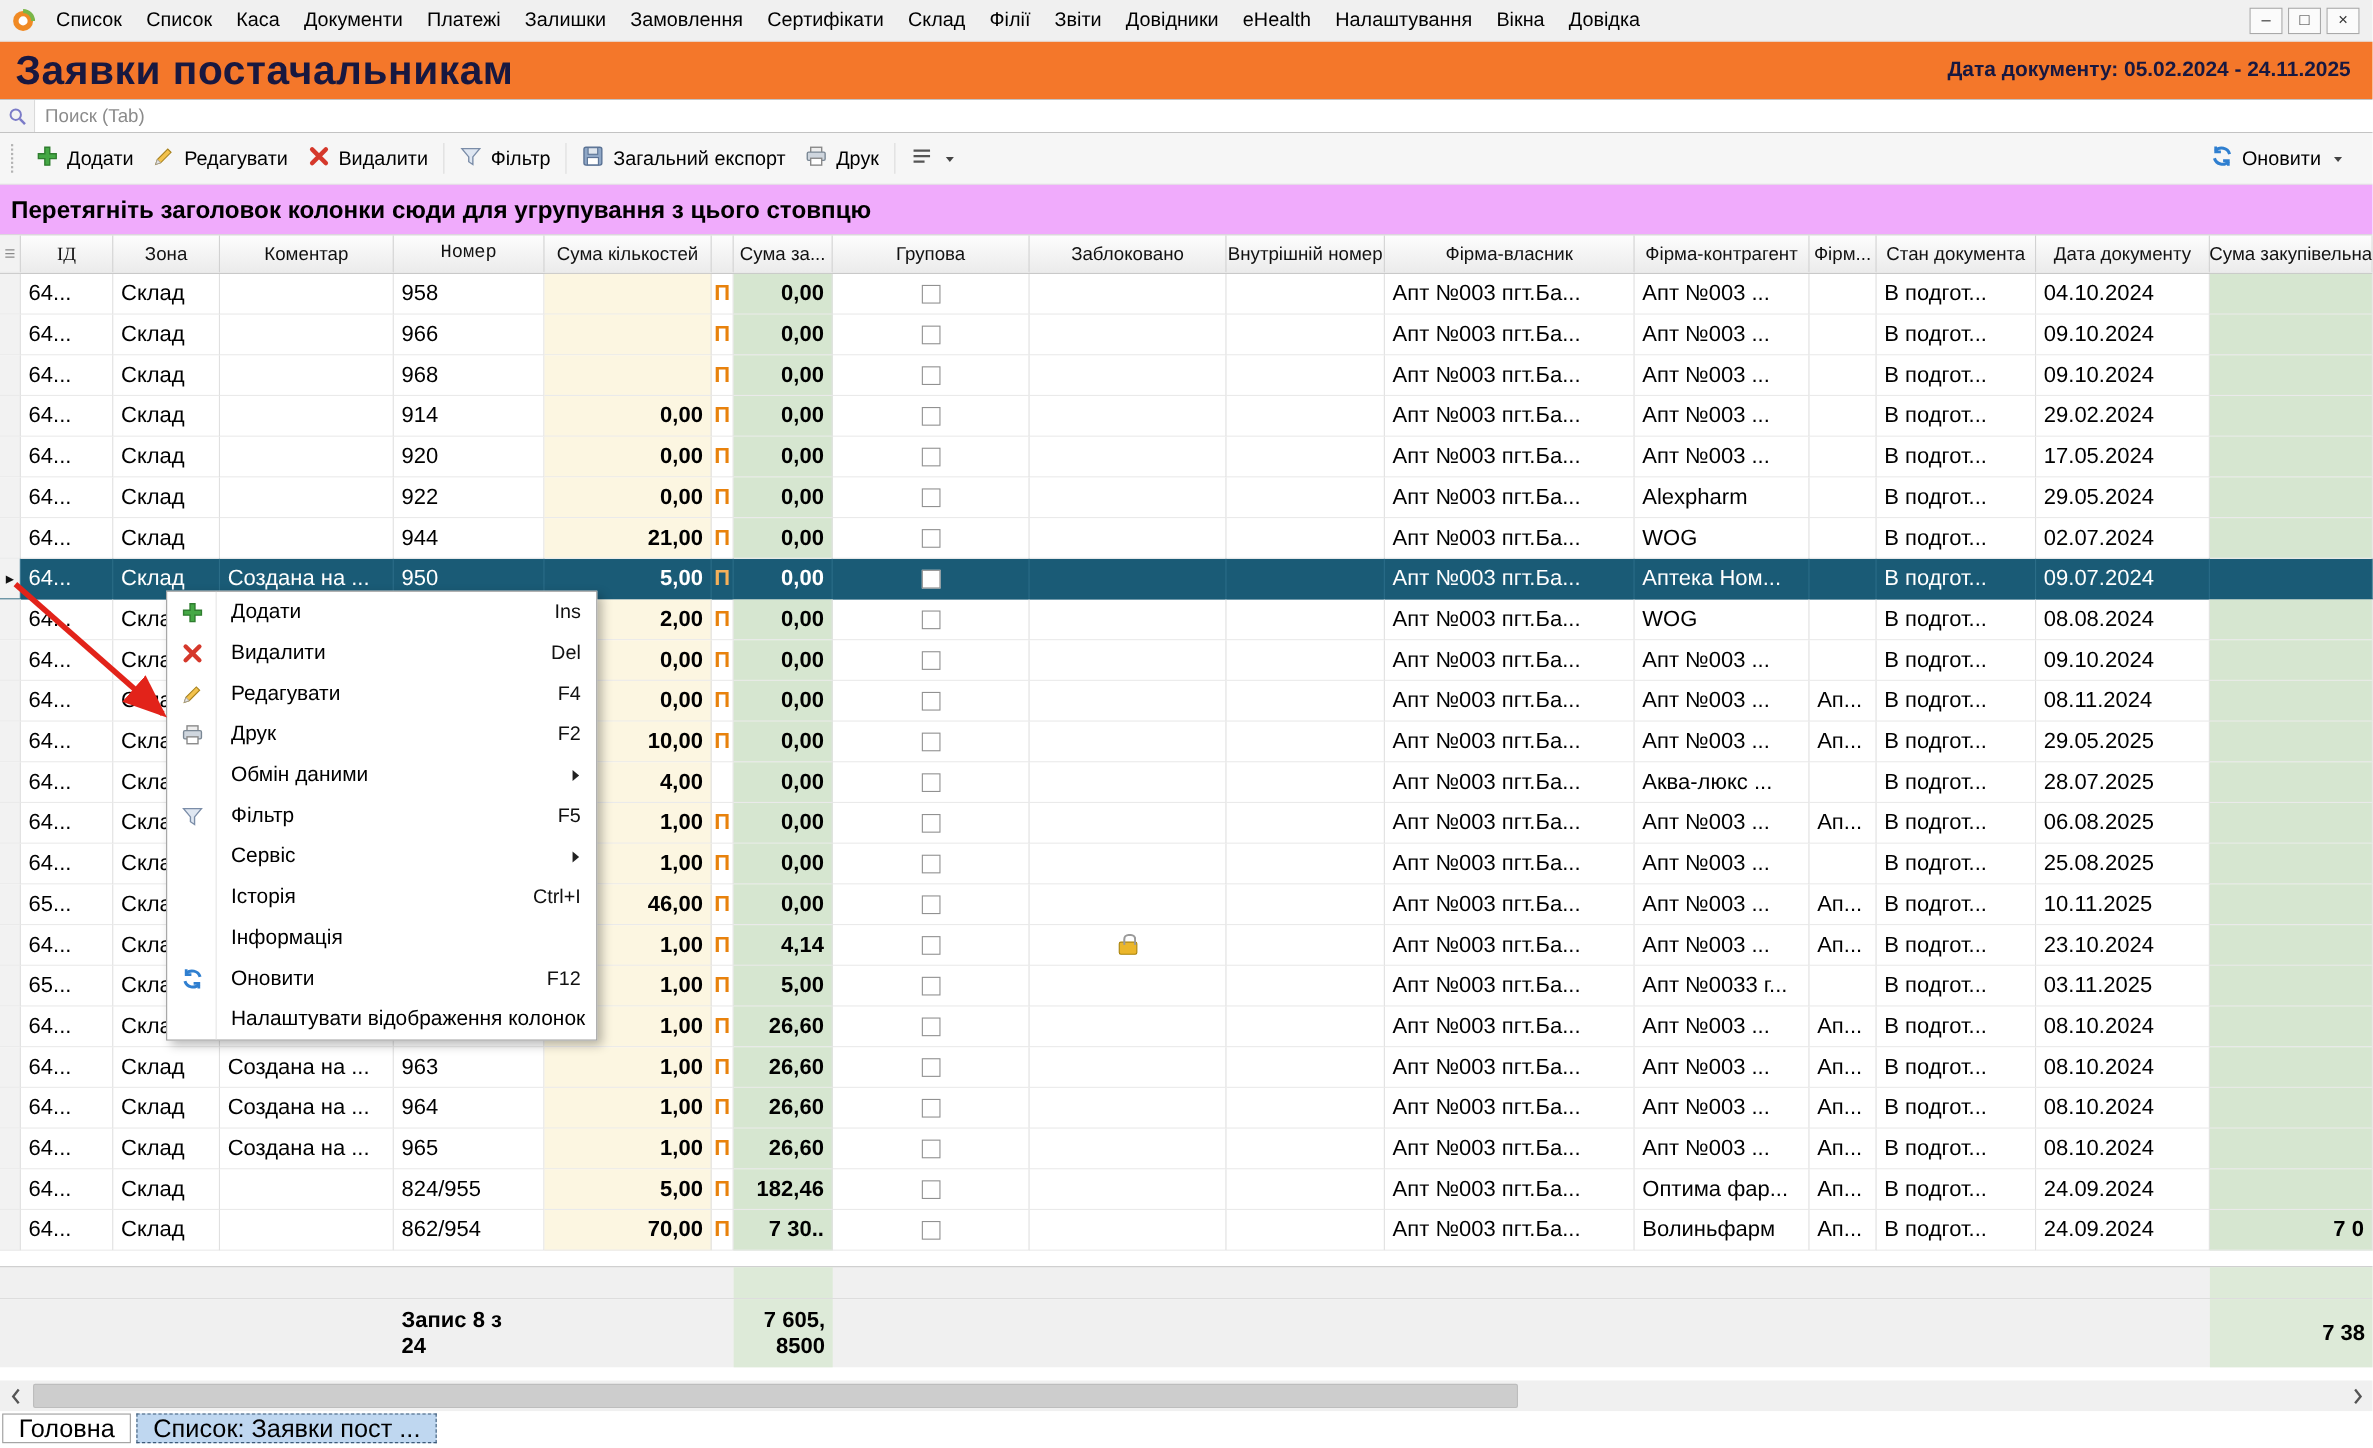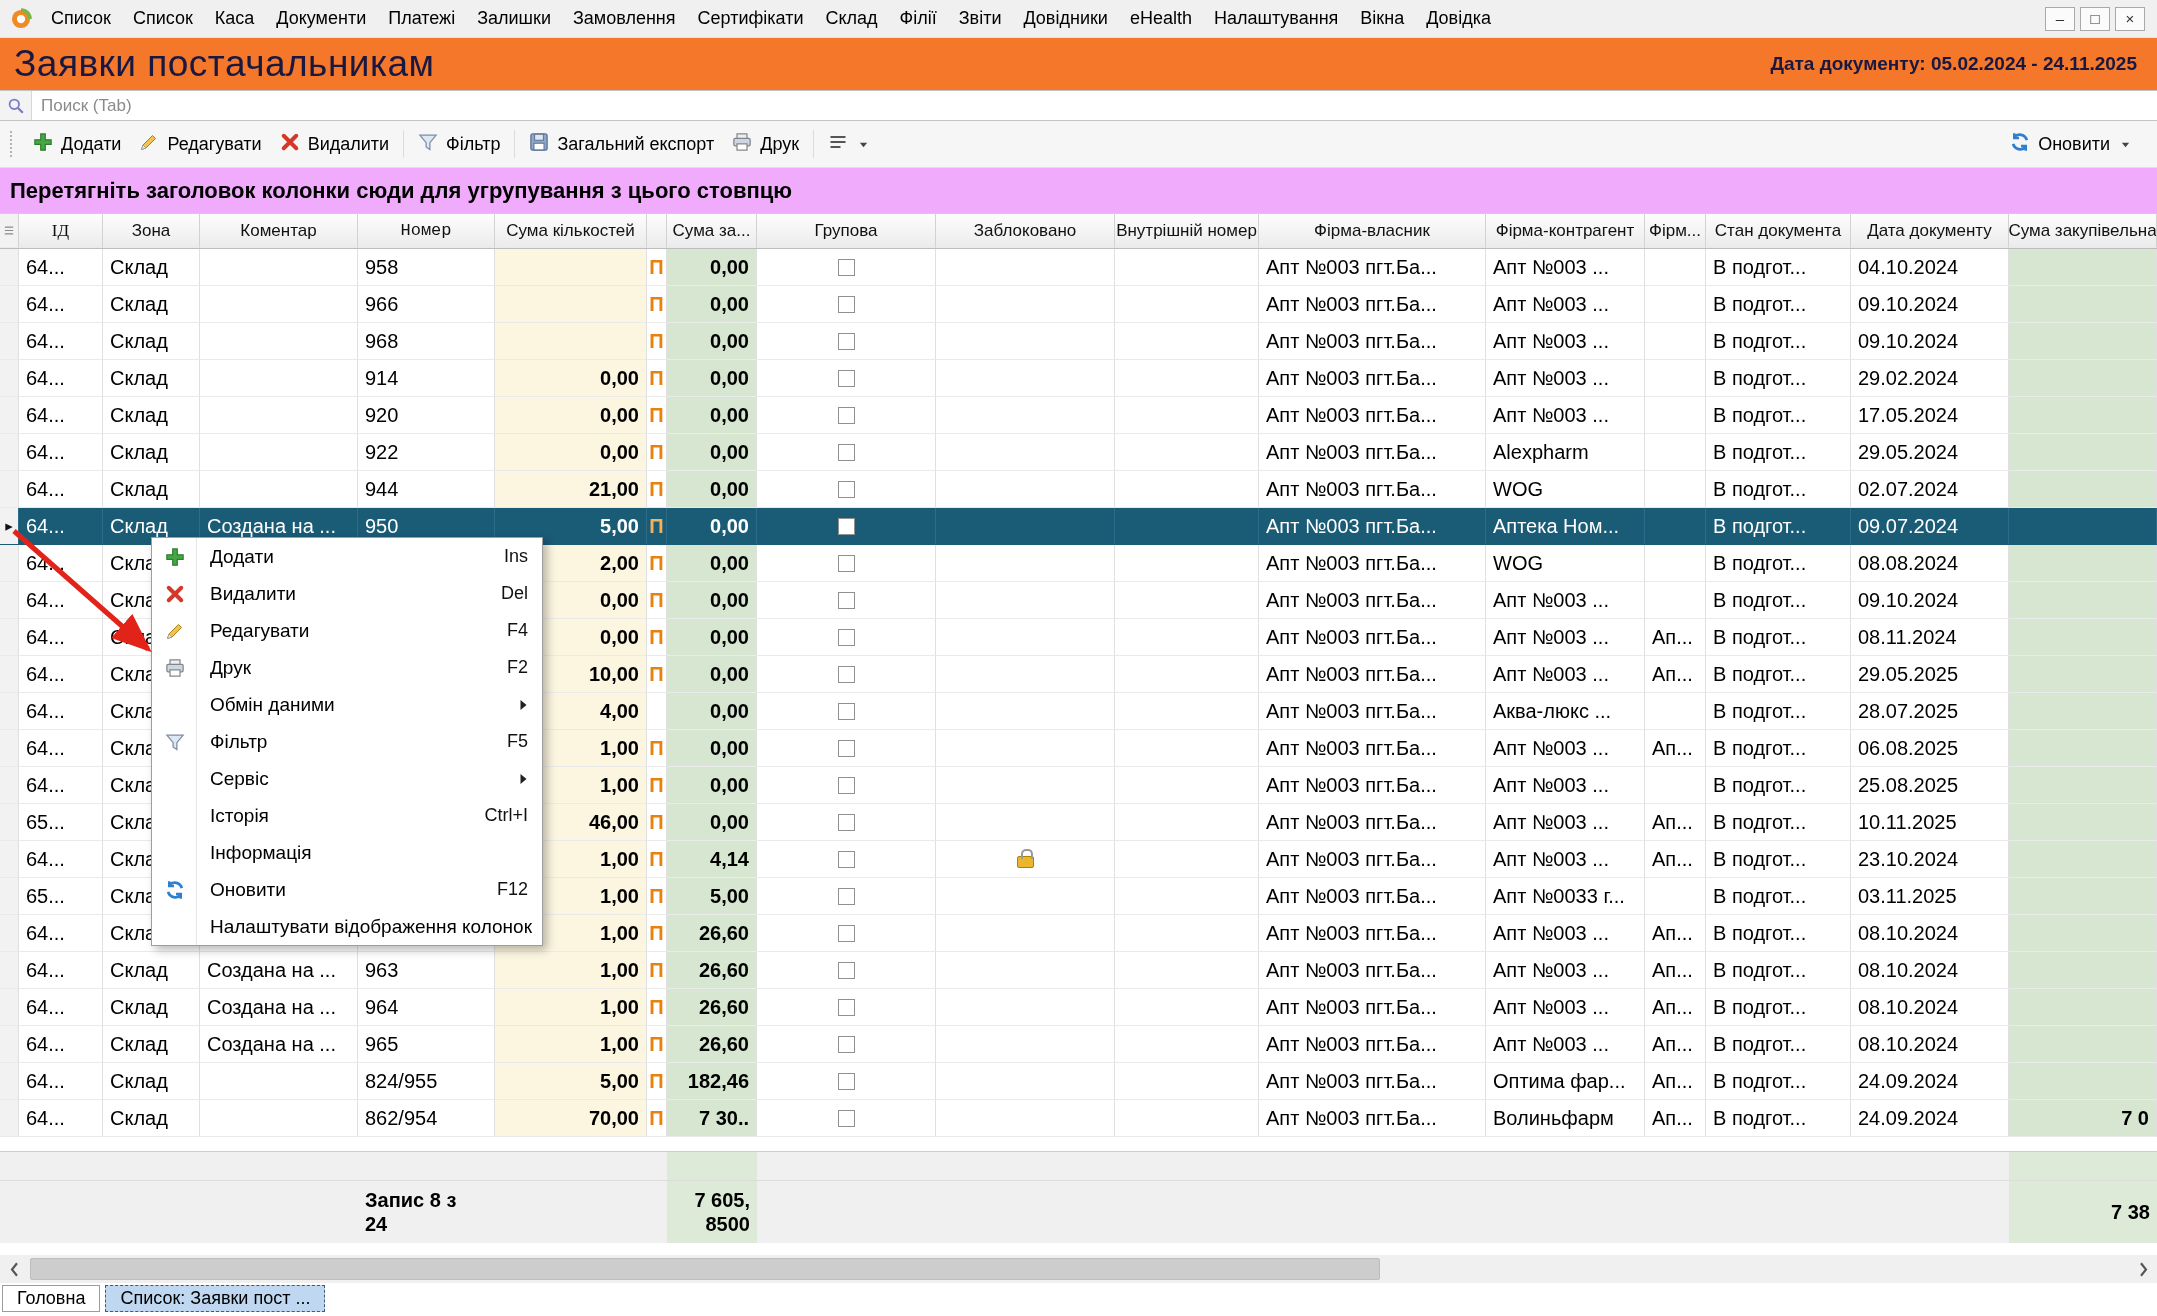--- a/index.html
+++ b/index.html
@@ -17,21 +17,21 @@
   .menubar { height:38px; background:#f0f0f0; border-bottom:1px solid #e3e3e3;
     display:flex; align-items:center; padding:0 8px; font-size:18px; }
   .applogo { width:24px; height:24px; margin:0 6px 0 2px; display:flex; align-items:center; }
   .mitem { padding:5px 11px; white-space:nowrap; cursor:default; }
   .win-controls { margin-left:auto; display:flex; gap:5px; padding-right:4px; }
   .win-btn { width:30px; height:24px; border:1px solid #a9a9a9; background:#fbfbfb;
     display:flex; align-items:center; justify-content:center; font-size:15px; color:#333; }
 
   
   .titlebar { height:52px; background:#F4772A; display:flex; align-items:center; padding:0 14px; }
-  .title { font-size:37px; font-weight:normal; color:#181840; letter-spacing:.5px; }
+  .title { font-size:37px; font-weight:bold; color:#181840; letter-spacing:.5px; }
   .daterange { margin-left:auto; font-size:19px; font-weight:bold; color:#181840; padding-right:6px; }
 
   
   .searchbar { height:31px; border:1px solid #c3c3c3; border-left:none; border-right:none;
     background:#fff; display:flex; align-items:stretch; }
   .search-iconbox { width:32px; background:#f3f3f3; border-right:1px solid #d7d7d7;
     display:flex; align-items:center; justify-content:center; }
   .searchbar input { flex:1; border:none; outline:none; font-size:17px; padding:0 9px;
     font-family:"Liberation Sans",sans-serif; color:#222; background:#fff; }
   .searchbar input::placeholder { color:#8b8b8b; }
@@ -89,21 +89,21 @@
   .f-purchtotal { grid-column:17; justify-content:flex-end; background:var(--green2); }
 
   
   .hscroll { position:absolute; left:0; right:0; bottom:33px; height:28px; background:#f0f0f0; }
   .sb-btn { position:absolute; top:0; width:28px; height:28px; display:flex;
     align-items:center; justify-content:center; }
   .sb-left { left:0; } .sb-right { right:0; }
   .sb-thumb { position:absolute; left:30px; top:3px; height:22px; width:1350px;
     background:#cdcdcd; border:1px solid #bdbdbd; border-radius:2px; }
   .tabbar { position:absolute; left:0; right:0; bottom:0; height:33px; background:#fff;
-    display:flex; align-items:flex-start; gap:5px; padding:2px 0 0 2px; font-size:18px; }
+    display:flex; align-items:flex-start; gap:5px; padding:2px 0 0 2px; font-size:23px; }
   .tab { height:27px; display:flex; align-items:center; padding:0 14px;
     border:1px solid #9c9c9c; background:#fff; white-space:nowrap; }
   .tab.active { background:#BFD7F0; border:1px dashed #3c5a79; }
 
   
   .ctx { position:absolute; left:151px; top:537px; width:392px; background:#fff;
     border:1px solid #9e9e9e; box-shadow:4px 4px 9px rgba(0,0,0,.28); z-index:30; }
   .ctx::before { content:""; position:absolute; left:44px; top:0; bottom:0; width:1px; background:#e6e6e6; }
   .ctx-item { height:37px; display:flex; align-items:center; position:relative;
     padding-left:58px; padding-right:14px; font-size:19px; white-space:nowrap; cursor:default; }

